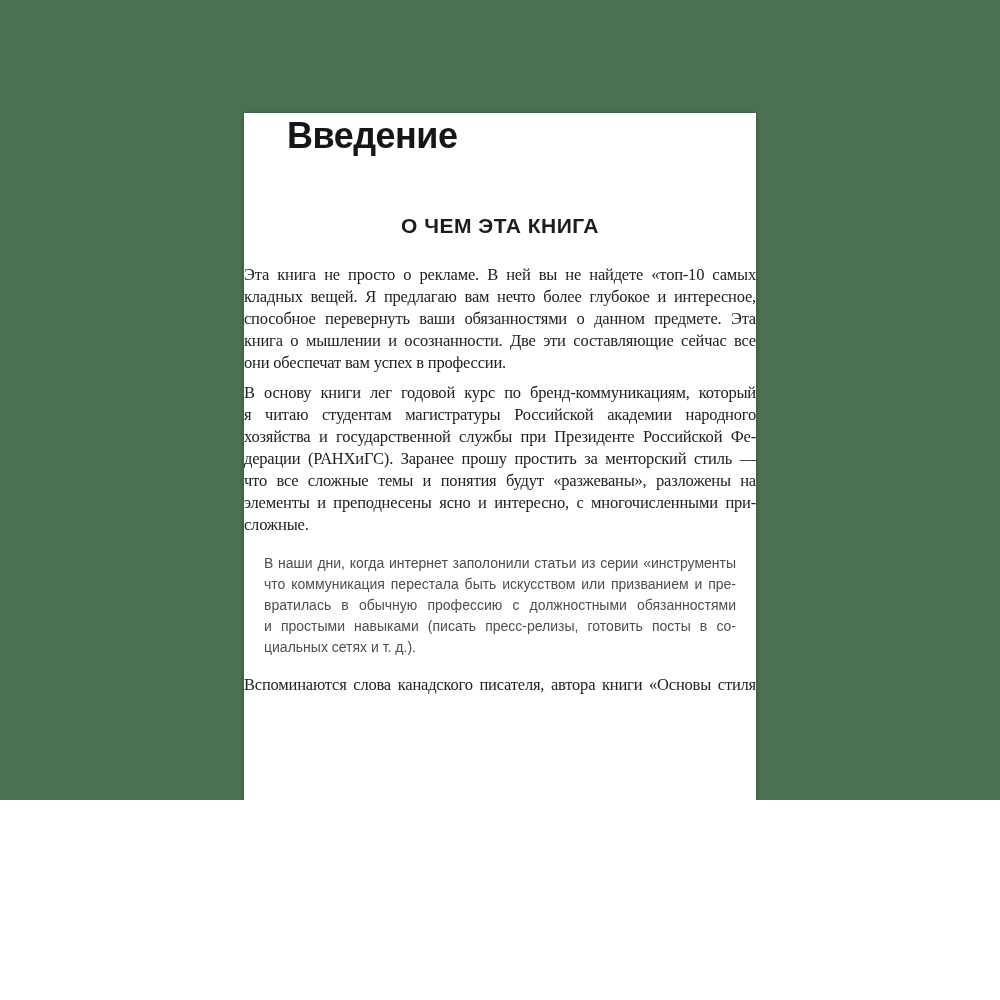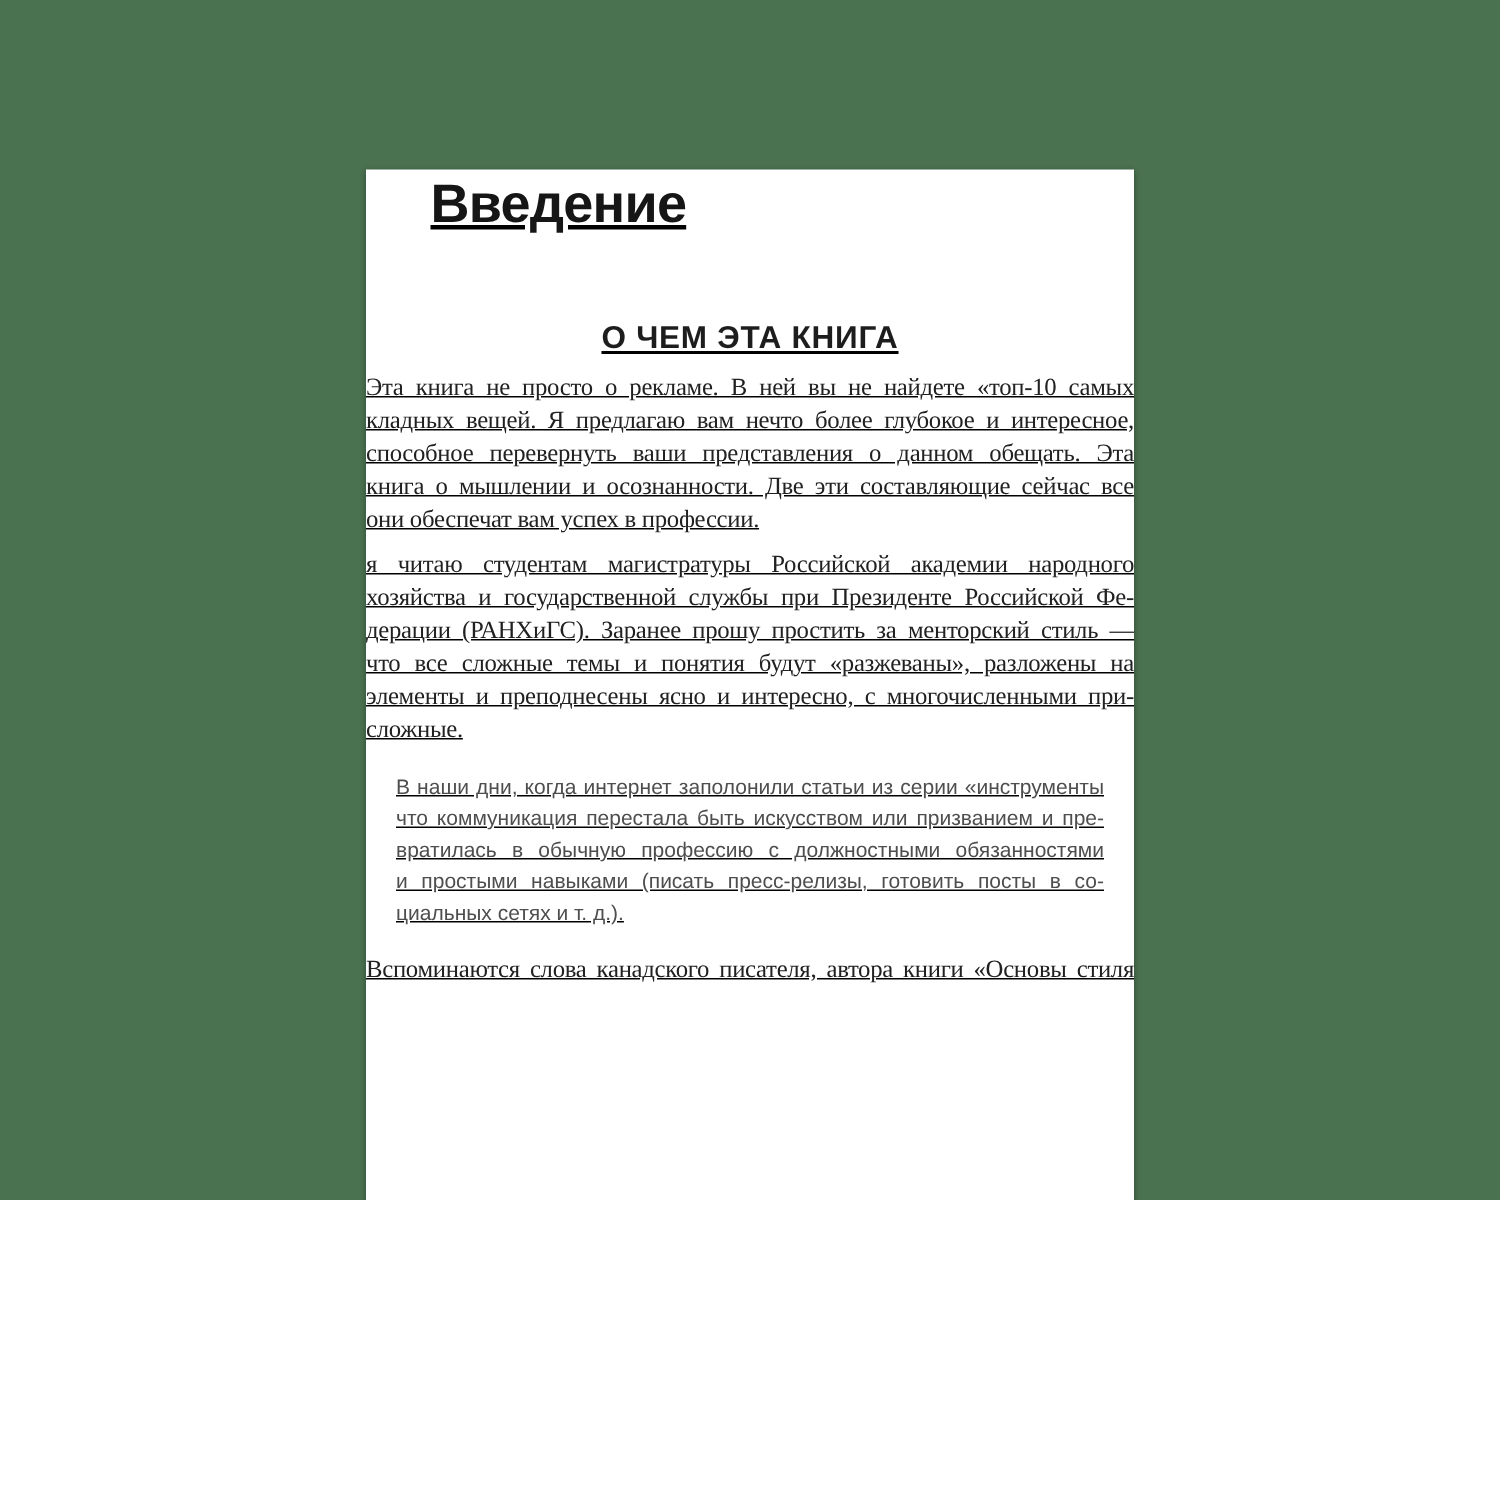--- a/index.html
+++ b/index.html
@@ -9,21 +9,20 @@
     --quote-ink:#4e4e4e;
   }
   *{box-sizing:border-box;}
   html,body{margin:0;padding:0;}
   body{font-family:"Liberation Serif",serif;}
   .scene{
     width:1000px;height:800px;
     background:var(--bg);
     overflow:hidden;
     position:relative;
-    text-decoration:underline;
   }
   .page{
     width:512px;height:775px;
     margin:0 auto;
     position:relative;
     top:113px;
     background:var(--page);
     padding-top:2px;
     overflow:hidden;
     box-shadow:0 1px 4px rgba(0,0,0,0.35);
@@ -40,21 +39,21 @@
   .section-heading{
     margin:56px 0 0 0;
     text-align:center;
     font-family:"Liberation Sans",sans-serif;
     font-weight:700;
     font-size:21px;
     line-height:25px;
     letter-spacing:0.5px;
     color:#1d1d1d;
   }
-  .content{margin-top:9px;}
+  .content{margin-top:26px;}
   .para{
     color:var(--ink);
     font-size:16.5px;
     line-height:22px;
     letter-spacing:-0.2px;
   }
   .para.body + .para.body{margin-top:8px;}
   .para.quote{
     margin:17px 20px 0 20px;
     font-family:"Liberation Sans",sans-serif;
@@ -75,25 +74,26 @@
 <body>
 
 <div class="scene">
   <div class="page">
     <h1 class="chapter-title">Введение</h1>
     <h2 class="section-heading">О ЧЕМ ЭТА КНИГА</h2>
     <div class="content" id="content">
         <div class="para body">
           <div class="line">Эта книга не просто о рекламе. В ней вы не найдете «топ-10 самых</div>
           <div class="line">кладных вещей. Я предлагаю вам нечто более глубокое и интересное,</div>
-          <div class="line">способное перевернуть ваши представления о данном обещать. Эта</div>
+          <div class="line">способное перевернуть ваши обязанностями о данном предмете. Эта</div>
           <div class="line">книга о мышлении и осознанности. Две эти составляющие сейчас все</div>
           <div class="line final">они обеспечат вам успех в профессии.</div>
         </div>
         <div class="para body">
+          <div class="line">В основу книги лег годовой курс по бренд-коммуникациям, который</div>
           <div class="line">я читаю студентам магистратуры Российской академии народного</div>
           <div class="line">хозяйства и государственной службы при Президенте Российской Фе-</div>
           <div class="line">дерации (РАНХиГС). Заранее прошу простить за менторский стиль —</div>
           <div class="line">что все сложные темы и понятия будут «разжеваны», разложены на</div>
           <div class="line">элементы и преподнесены ясно и интересно, с многочисленными при-</div>
           <div class="line final">сложные.</div>
         </div>
         <div class="para quote">
           <div class="line">В наши дни, когда интернет заполонили статьи из серии «инструменты</div>
           <div class="line">что коммуникация перестала быть искусством или призванием и пре-</div>

